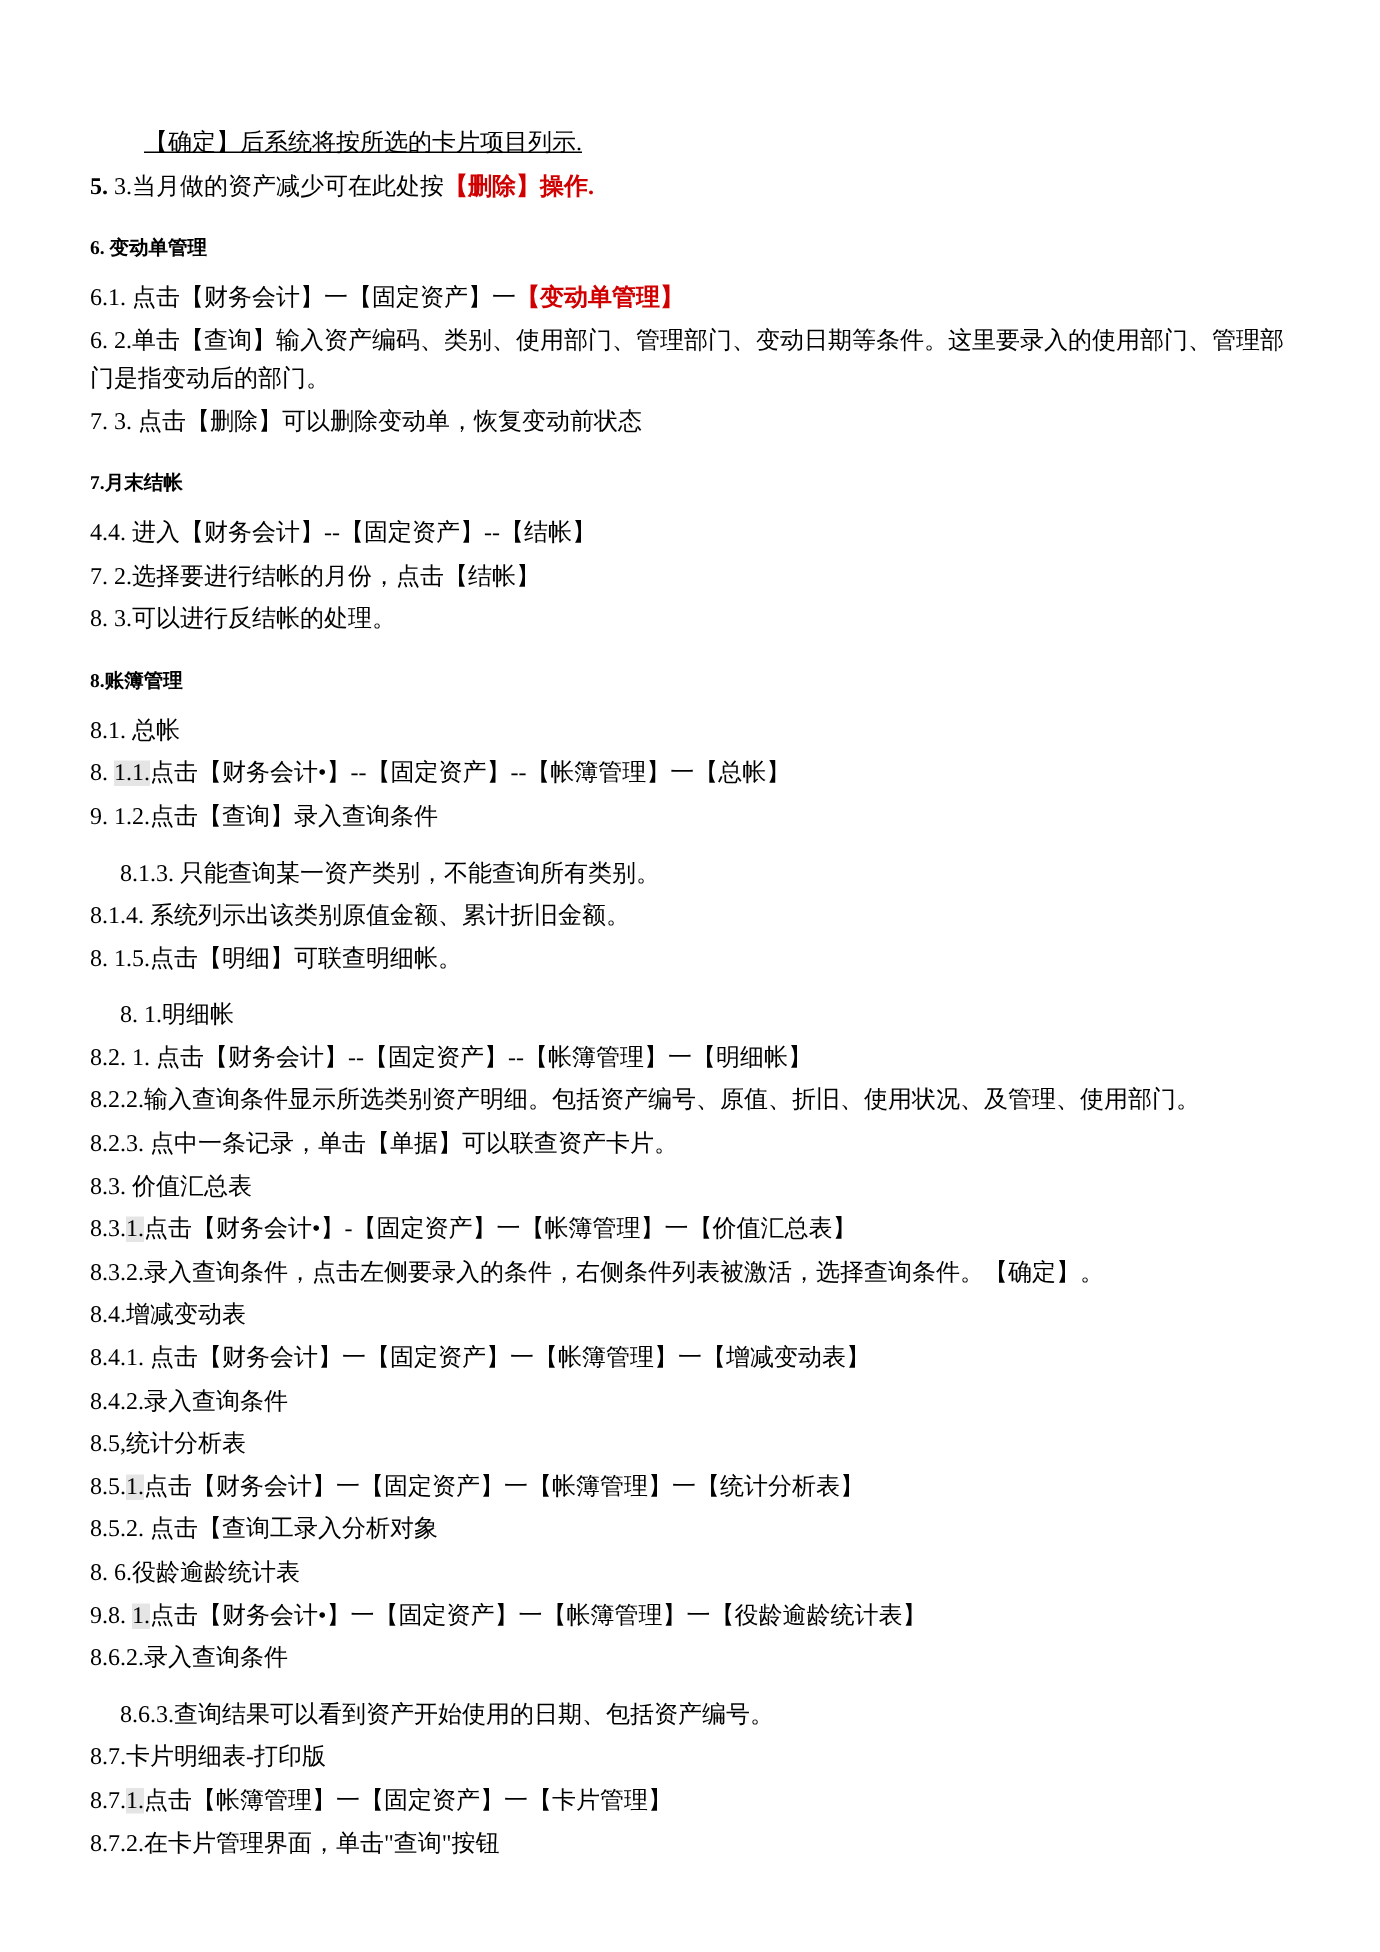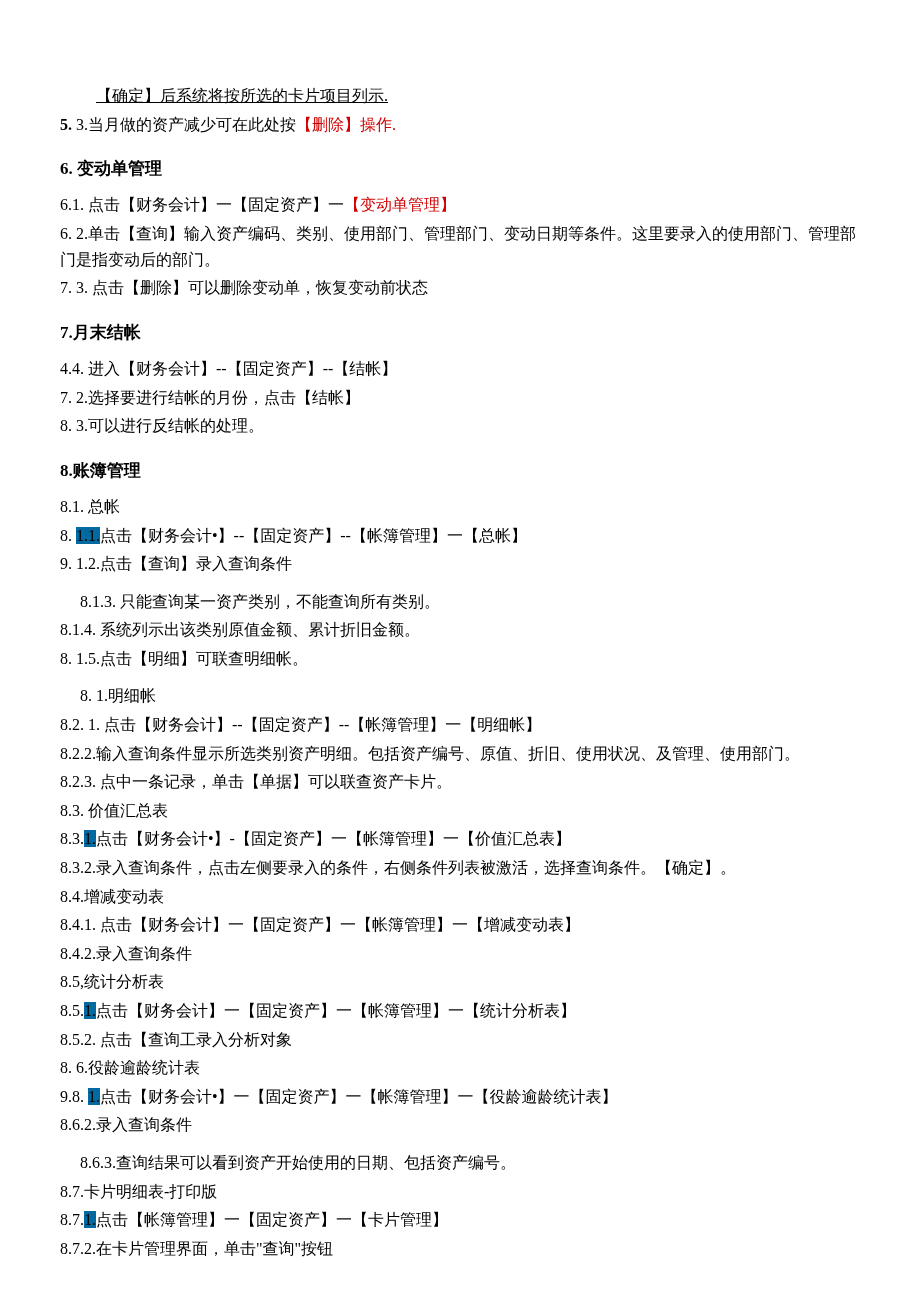--- a/index.html
+++ b/index.html
@@ -10,28 +10,28 @@
     line-height: 1.6;
     color: #000;
     background: #fff;
     width: 920px;
     box-sizing: border-box;
   }
   .heading {
     font-weight: bold;
     margin-top: 18px;
     margin-bottom: 10px;
-    font-size: 17px;
+    font-size: 13px;
   }
   .line {
     margin: 3px 0;
   }
   .indent { padding-left: 36px; text-decoration: underline; }
-  .red { color: #d00000; }
-  .hl { background: #0369a1; }
+  .red { color: #d00000; font-weight: bold; }
+  .hl { background: #e5e5e5; }
   .gap { margin-top: 12px; margin-left: 20px; }
   .num-bold { font-weight: bold; font-family: "Times New Roman", serif; }
 </style>
 </head>
 <body>
 
 <div class="line indent">【确定】后系统将按所选的卡片项目列示.</div>
 <div class="line">
   <span class="num-bold">5.</span><span> 3.当月做的资产减少可在此处按</span><span class="red">【删除】</span><span class="red">操作.</span>
 </div>

